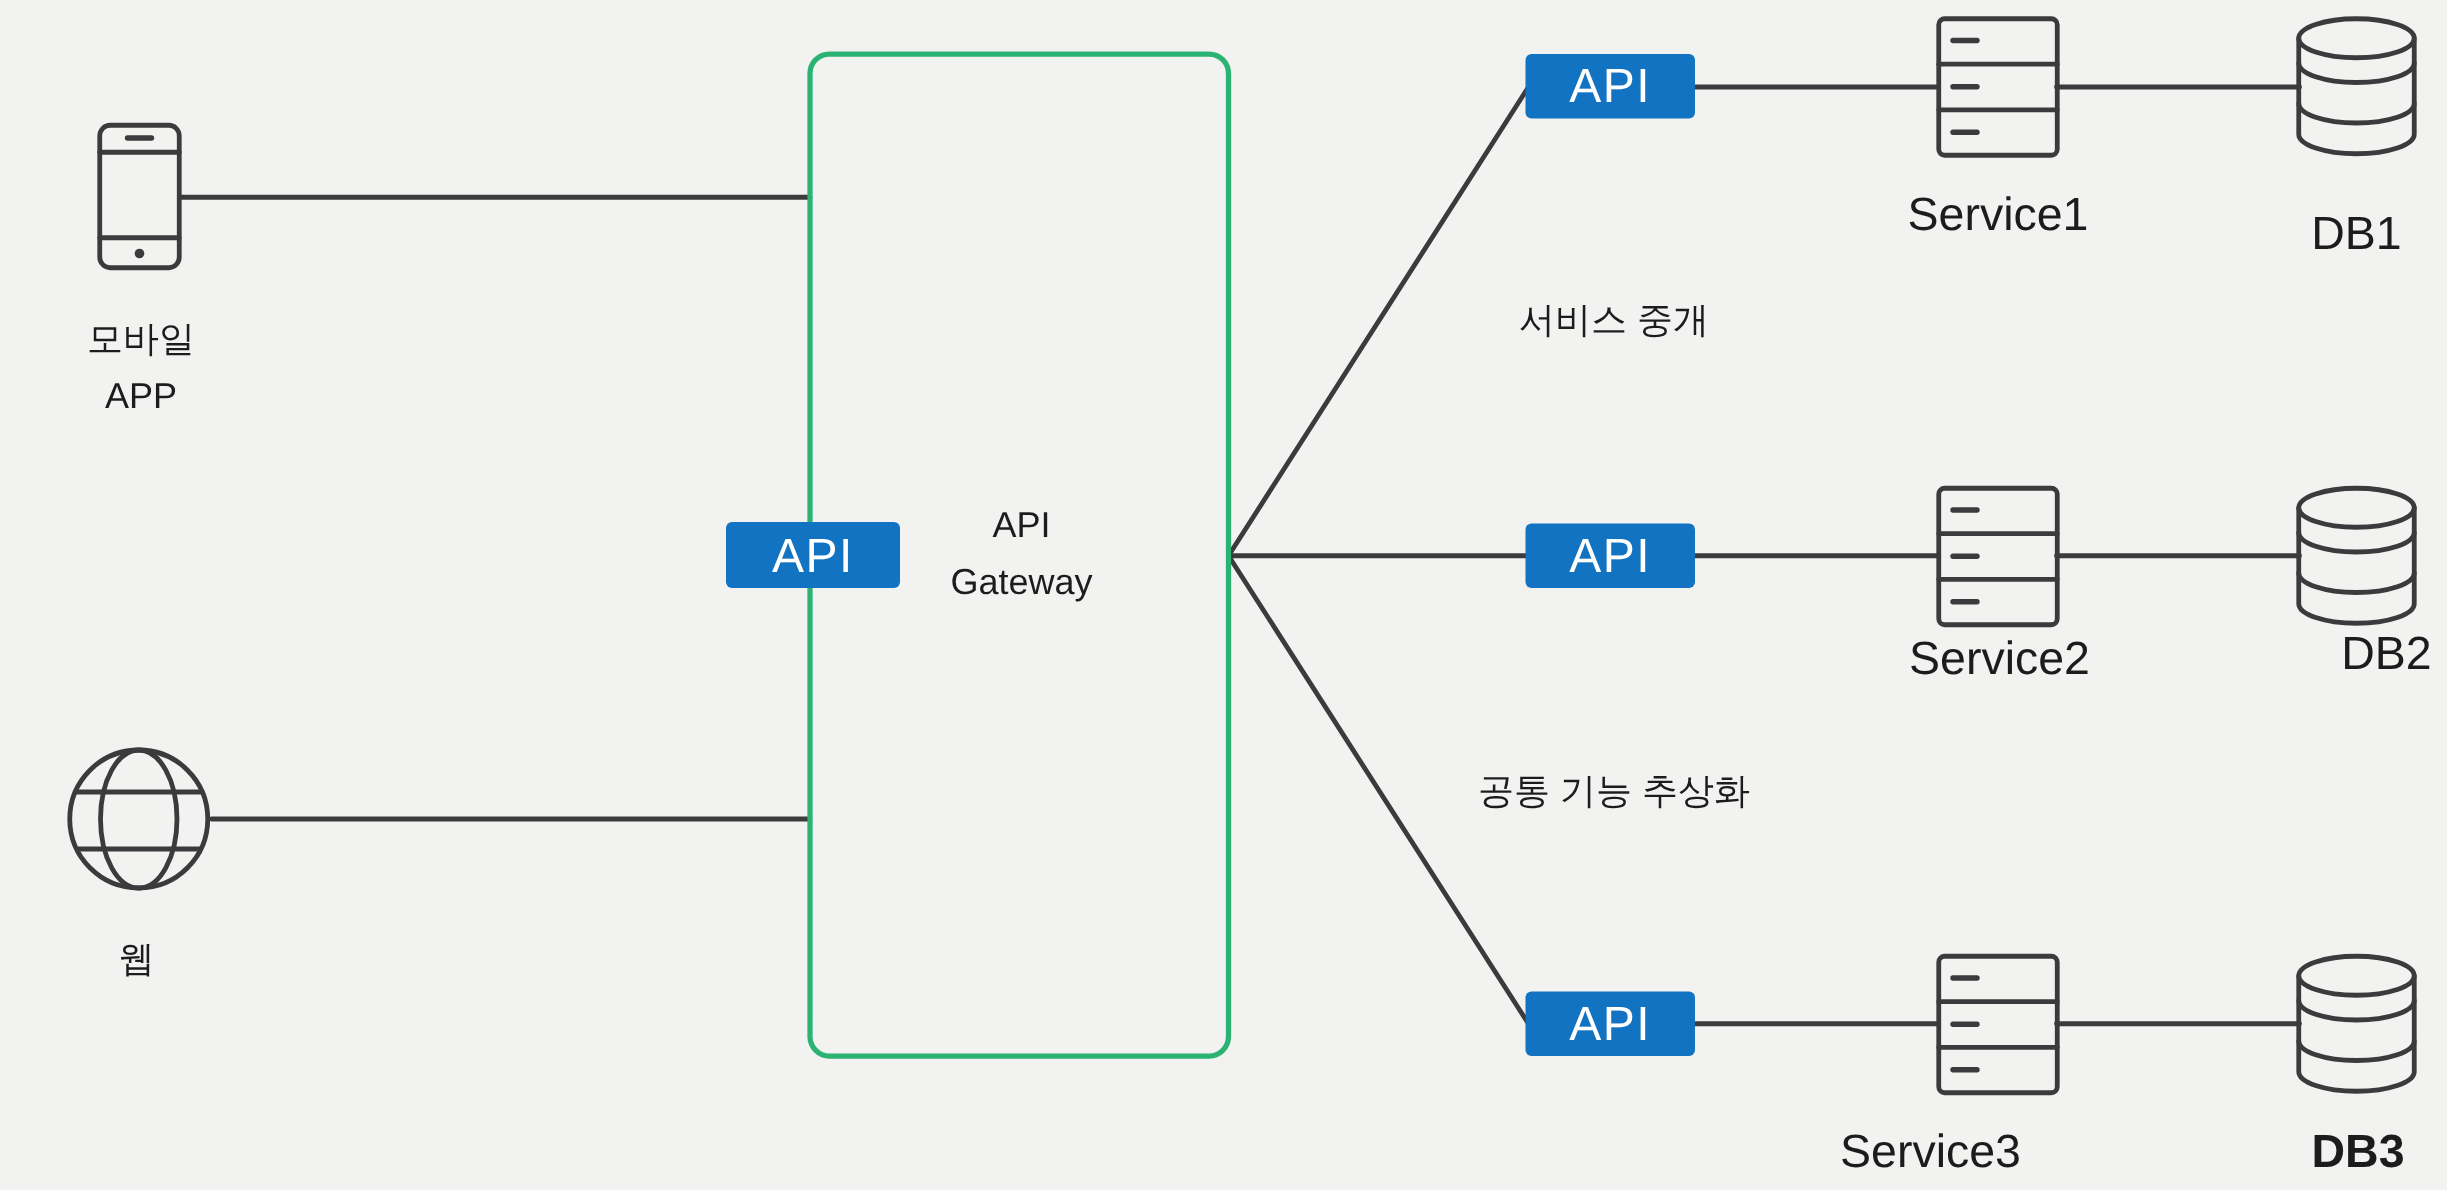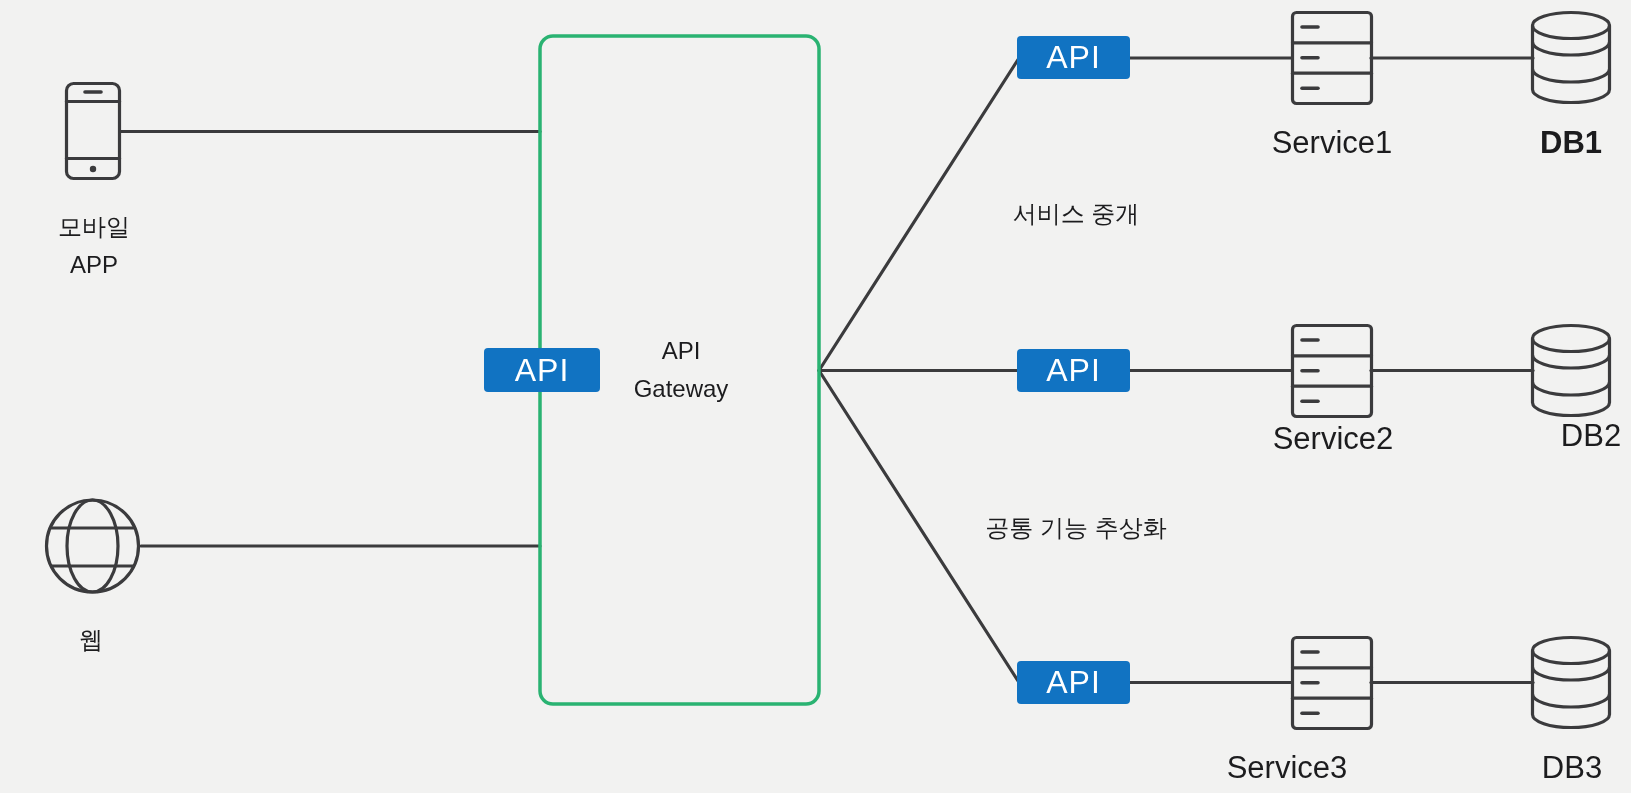--- a/index.html
+++ b/index.html
@@ -125,23 +125,23 @@
   <div class="lbl" style="left:681px;top:370px;">
     <span>API</span>
     <span>Gateway</span>
   </div>
 
   <div class="lbl" style="left:1076px;top:528px;">공통 기능 추상화</div>
   <div class="lbl" style="left:1076px;top:214px;">서비스 중개</div>
 
   <div class="badge" style="left:1017px;top:36px;width:113px;height:43px;">API</div>
   <div class="lbl lbl-sm" style="left:1332px;top:143px;">Service1</div>
-  <div class="lbl lbl-sm" style="left:1571px;top:143px;font-weight:bold;">DB1</div>
+  <div class="lbl lbl-sm" style="left:1571px;top:156px;">DB1</div>
 
   <div class="badge" style="left:1017px;top:349px;width:113px;height:43px;">API</div>
   <div class="lbl lbl-sm" style="left:1333px;top:439px;">Service2</div>
   <div class="lbl lbl-sm" style="left:1572px;top:436px;margin-left:19px;">DB2</div>
 
   <div class="badge" style="left:1017px;top:661px;width:113px;height:43px;">API</div>
   <div class="lbl lbl-sm" style="left:1287px;top:768px;">Service3</div>
-  <div class="lbl lbl-sm" style="left:1572px;top:768px;">DB3</div>
+  <div class="lbl lbl-sm" style="left:1572px;top:768px;font-weight:bold;">DB3</div>
 
 </div>
 
 </body></html>

